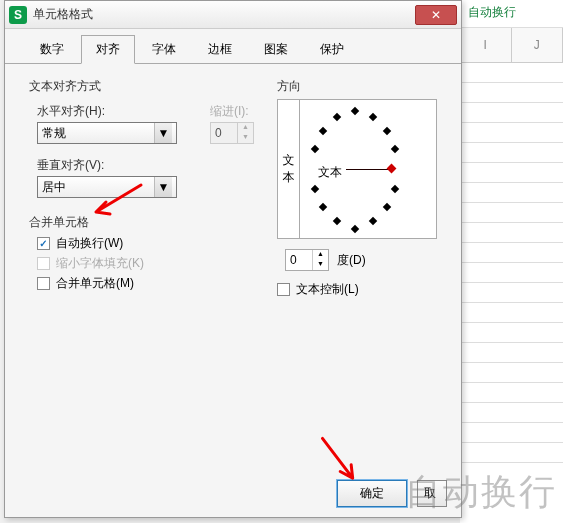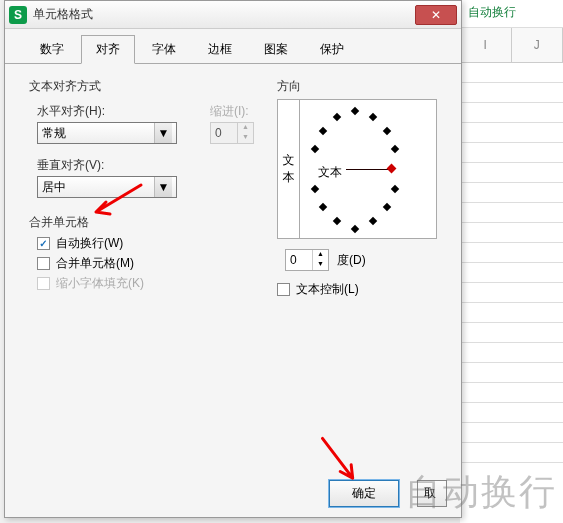--- a/index.html
+++ b/index.html
@@ -48,21 +48,21 @@
 .orient-vert { width: 22px; border-right: 1px solid #aaa; display: flex; flex-direction: column; align-items: center; justify-content: center; cursor: pointer; }
 .orient-vert span { display: block; }
 .orient-dial { flex: 1; position: relative; }
 .diamond { position: absolute; width: 6px; height: 6px; background: #000; transform: rotate(45deg); }
 .dial-text { position: absolute; left: 18px; top: 64px; font-size: 12px; }
 .dial-line { position: absolute; left: 46px; top: 69px; width: 42px; height: 1px; background: #200; }
 .dial-end { position: absolute; width: 7px; height: 7px; background: #c00; transform: rotate(45deg); left: 88px; top: 65px; }
 
 .btn { padding: 4px 22px; border: 1px solid #888; background: linear-gradient(#fcfcfc,#e6e6e6); cursor: pointer; }
 .btn.primary { border: 1px solid #2a7ab8; outline: 1px solid #7ab6e8; }
-.button-row { position: absolute; bottom: 10px; right: 14px; display: flex; gap: 18px; align-items: center; }
+.button-row { position: absolute; bottom: 10px; right: 14px; display: flex; gap: 10px; align-items: center; }
 
 .red-arrow { position: absolute; width: 60px; height: 40px; pointer-events: none; }
 .red-arrow svg { width: 100%; height: 100%; }
 .arrow1 { top: 180px; left: 86px; }
 .arrow2 { top: 440px; left: 308px; transform: rotate(20deg); }
 
 .watermark { position: absolute; right: 6px; bottom: 6px; font-size: 36px; color: rgba(120,120,120,0.45); letter-spacing: 2px; pointer-events: none; font-family: SimSun, serif; }
 </style>
 </head>
 <body>
@@ -144,27 +144,27 @@
         <span>居中</span>
         <span class="arrow">▼</span>
       </div>
 
       <div class="group-label" style="margin-top:16px">合并单元格</div>
 
       <div class="checkbox-row">
         <div class="cb checked"></div>
         <span>自动换行(W)</span>
       </div>
+      <div class="checkbox-row disabled">
+        <div class="cb" style="border-color:#ccc"></div>
+        <span>缩小字体填充(K)</span>
+      </div>
       <div class="checkbox-row">
         <div class="cb"></div>
         <span>合并单元格(M)</span>
-      </div>
-      <div class="checkbox-row disabled">
-        <div class="cb" style="border-color:#ccc"></div>
-        <span>缩小字体填充(K)</span>
       </div>
     </div>
 
     <div class="col-right">
       <div class="group-label">方向</div>
       <div class="orient-box">
         <div class="orient-vert">
           <span>文</span>
           <span>本</span>
         </div>

